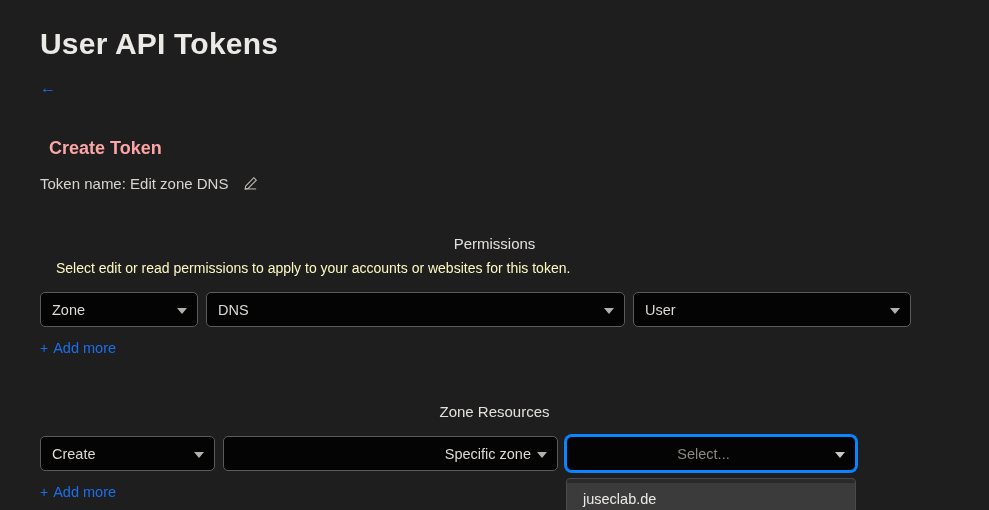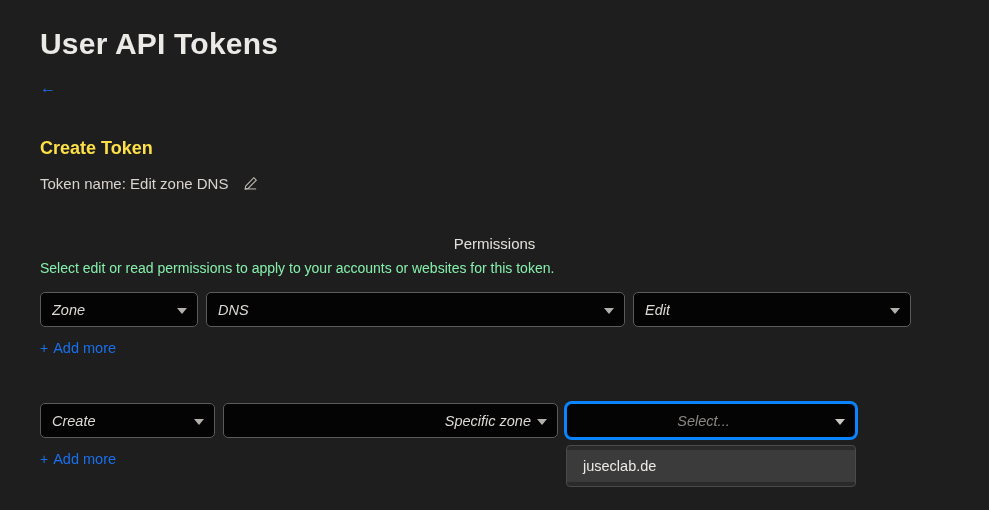--- a/index.html
+++ b/index.html
@@ -50,22 +50,22 @@
     display: inline-block;
     line-height: 1;
     font-size: 16px;
     color: #1a6fec;
   }
 
   
   .section-title {
     font-size: 18px;
     font-weight: bold;
-    color: #fde047;
-    margin: 0;
+    color: #fca5a5;
+    margin: 9px;
   }
   .create-token-title { margin-top: 41px; }
 
   .token-name-row {
     display: flex;
     align-items: center;
     gap: 15px;
     margin-top: 16px;
     font-size: 15px;
     color: #d8d5d1;
@@ -81,22 +81,22 @@
   
   .group-heading {
     font-size: 15px;
     color: #e3e0dc;
     margin: 0;
     font-weight: normal;
     text-align: center;
   }
   .group-desc {
     font-size: 14px;
-    color: #86efac;
-    margin: 8px 0 0 0;
+    color: #fef9c3;
+    margin: 8px 0 0 16px;
   }
 
   .permissions-block { margin-top: 43px; }
   .zone-resources-block { margin-top: 46px; }
 
   
   .field-row {
     display: flex;
     align-items: flex-start;
     gap: 8px;
@@ -112,21 +112,20 @@
     border-radius: 5px;
     display: flex;
     align-items: center;
     padding: 0 26px 0 11px;
     font-size: 14.5px;
     color: #ddd9d5;
     cursor: pointer;
     user-select: none;
     white-space: nowrap;
     overflow: hidden;
-    font-style: italic;
   }
   .select-field .value {
     overflow: hidden;
     text-overflow: ellipsis;
   }
   .select-field .placeholder { color: #8b8782; }
 
   .caret {
     position: absolute;
     right: 10px;
@@ -223,33 +222,34 @@
       <div class="field-row">
         <div class="select-field w-perm-1">
           <span class="value">Zone</span>
           <span class="caret"></span>
         </div>
         <div class="select-field w-perm-2">
           <span class="value">DNS</span>
           <span class="caret"></span>
         </div>
         <div class="select-field w-perm-3">
-          <span class="value">Edit</span>
+          <span class="value">User</span>
           <span class="caret"></span>
         </div>
       </div>
 
       <a class="add-more">
         <span class="plus-sign">+</span>
         <span>Add more</span>
       </a>
     </div>
 
     
     <div class="zone-resources-block">
+      <h3 class="group-heading">Zone Resources</h3>
 
       <div class="field-row">
         <div class="select-field w-zone-1">
           <span class="value">Create</span>
           <span class="caret"></span>
         </div>
         <div class="select-field w-zone-2">
           <span class="value">Specific zone</span>
           <span class="caret"></span>
         </div>

